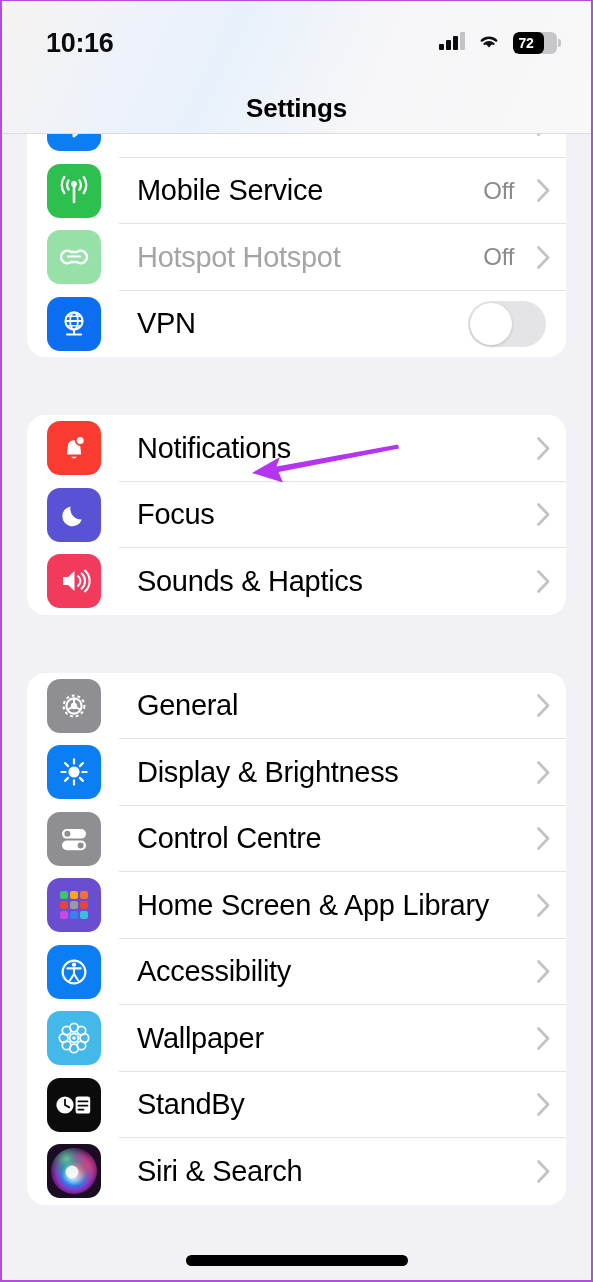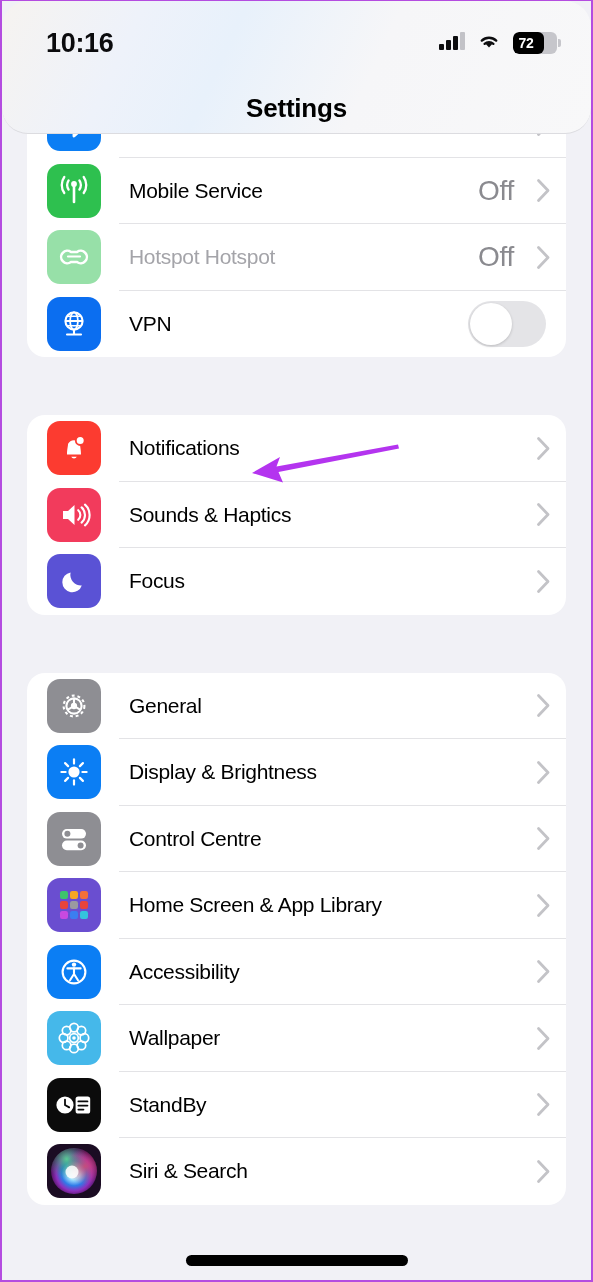--- a/index.html
+++ b/index.html
@@ -23,21 +23,20 @@
     border-bottom: 2px solid #b44ce0;
     overflow: hidden;
   }
 
   
   #header {
     position: relative;
     height: 133px;
     background: linear-gradient(115deg, #f6f3f0 0%, #eef2fa 22%, #e8f1fb 38%, #f6f6f8 62%, #f8f8f9 100%);
     border-bottom: 1px solid #dcdce0;
-    border-radius: 26px;
   }
 
   #status-bar {
     position: absolute;
     top: 22px;
     left: 0;
     right: 0;
     height: 40px;
     display: flex;
     align-items: center;
@@ -159,30 +158,30 @@
     position: relative;
     display: flex;
     align-items: center;
     justify-content: center;
     overflow: hidden;
   }
   .app-icon svg { display: block; }
 
   .row-label {
     flex: 1;
-    margin-left: 28px;
-    font-size: 21px;
+    margin-left: 36px;
+    font-size: 29px;
     color: #000;
     letter-spacing: -0.3px;
     white-space: nowrap;
   }
   .row-label.dim { color: #a4a4a9; }
 
   .row-detail {
-    font-size: 28px;
+    font-size: 24px;
     color: #8a8a8f;
     letter-spacing: -0.3px;
     margin-right: 12px;
     white-space: nowrap;
     text-align: center;
   }
 
   .chevron {
     width: 34px;
     flex: 0 0 34px;
@@ -367,44 +366,44 @@
         <div class="row-label">Notifications</div>
         <div class="chevron">
           <svg width="15" height="25" viewBox="0 0 15 25">
               <path d="M2.5 2.5 L12 12.5 L2.5 22.5" stroke="#c3c3c7" stroke-width="2.8" fill="none" stroke-linecap="round" stroke-linejoin="round"></path>
             </svg>
         </div>
         <div class="sep"></div>
       </div>
 
       <div class="row">
+        <div class="app-icon" style="background:#5a52d5;">
+          <svg width="32" height="32" viewBox="0 0 32 32">
+            <path d="M23.8 20.4 A10 10 0 1 1 12.6 7.4 A10.6 10.6 0 0 0 23.8 20.4 Z" fill="#fff"></path>
+          </svg>
+        </div>
+        <div class="row-label">Focus</div>
+        <div class="chevron">
+          <svg width="15" height="25" viewBox="0 0 15 25">
+              <path d="M2.5 2.5 L12 12.5 L2.5 22.5" stroke="#c3c3c7" stroke-width="2.8" fill="none" stroke-linecap="round" stroke-linejoin="round"></path>
+            </svg>
+        </div>
+        <div class="sep"></div>
+      </div>
+
+      <div class="row">
         <div class="app-icon" style="background:#f23b5c;">
           <svg width="36" height="32" viewBox="0 0 36 32">
             <path d="M7 12 L12 12 L18.5 6 L18.5 26 L12 20 L7 20 Z" fill="#fff"></path>
             <path d="M22.2 11.2 A6.4 6.4 0 0 1 22.2 20.8" stroke="#fff" stroke-width="2.1" fill="none" stroke-linecap="round"></path>
             <path d="M25.6 8.4 A10.2 10.2 0 0 1 25.6 23.6" stroke="#fff" stroke-width="2.1" fill="none" stroke-linecap="round"></path>
             <path d="M29 5.6 A14 14 0 0 1 29 26.4" stroke="#fff" stroke-width="2.1" fill="none" stroke-linecap="round"></path>
           </svg>
         </div>
         <div class="row-label">Sounds &amp; Haptics</div>
-        <div class="chevron">
-          <svg width="15" height="25" viewBox="0 0 15 25">
-              <path d="M2.5 2.5 L12 12.5 L2.5 22.5" stroke="#c3c3c7" stroke-width="2.8" fill="none" stroke-linecap="round" stroke-linejoin="round"></path>
-            </svg>
-        </div>
-        <div class="sep"></div>
-      </div>
-
-      <div class="row">
-        <div class="app-icon" style="background:#5a52d5;">
-          <svg width="32" height="32" viewBox="0 0 32 32">
-            <path d="M23.8 20.4 A10 10 0 1 1 12.6 7.4 A10.6 10.6 0 0 0 23.8 20.4 Z" fill="#fff"></path>
-          </svg>
-        </div>
-        <div class="row-label">Focus</div>
         <div class="chevron">
           <svg width="15" height="25" viewBox="0 0 15 25">
               <path d="M2.5 2.5 L12 12.5 L2.5 22.5" stroke="#c3c3c7" stroke-width="2.8" fill="none" stroke-linecap="round" stroke-linejoin="round"></path>
             </svg>
         </div>
         <div class="sep"></div>
       </div>
 
     </div>
 

